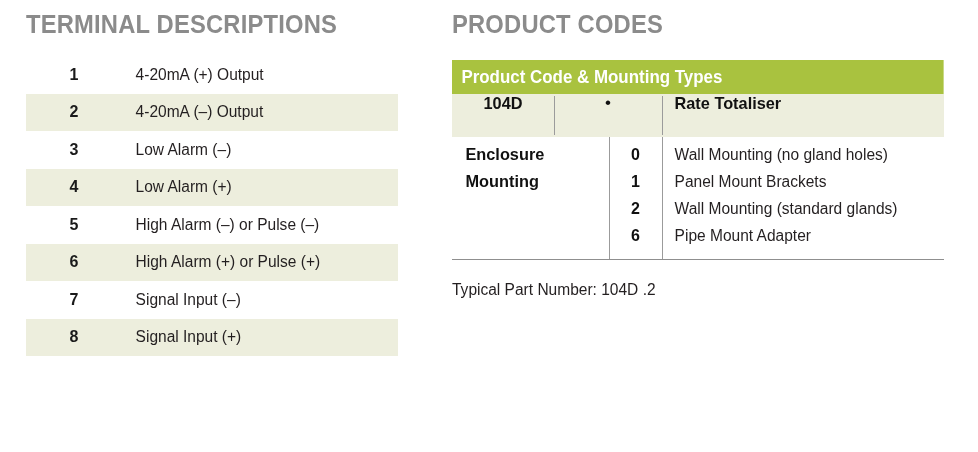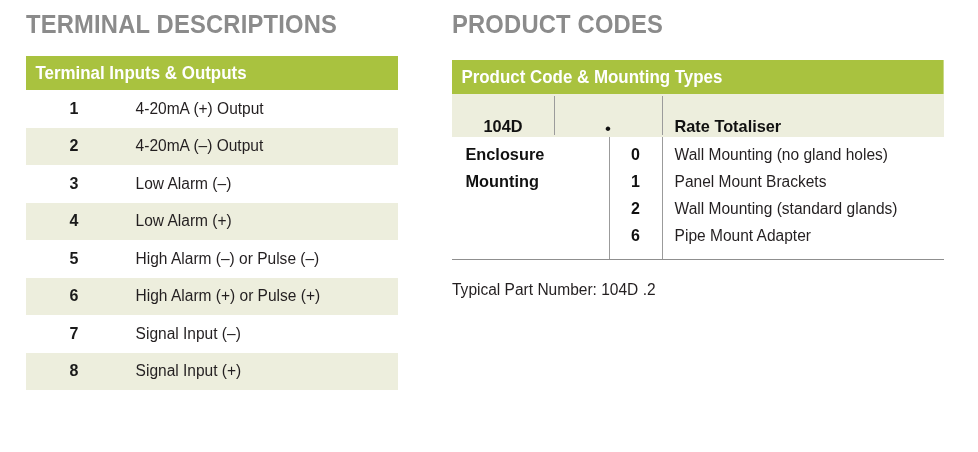--- a/index.html
+++ b/index.html
@@ -114,21 +114,21 @@
   .row-header-number .cell-num {
     font-weight: bold;
     font-size: 17px;
     text-align: center;
     color: #1a1a1a;
   }
 
   
   .p-row-code {
     display: flex;
-    align-items: flex-end;
+    align-items: flex-start;
     height: 43px;
     background: #edeedd;
     position: relative;
     box-sizing: border-box;
   }
   .p-code-label {
     width: 102px;
     flex: 0 0 102px;
     text-align: center;
     font-weight: bold;
@@ -238,23 +238,20 @@
 </style>
 </head>
 <body>
 
 <div class="page">
 
   <div class="section-heading" id="heading-terminal">TERMINAL DESCRIPTIONS</div>
 
   <div class="tbl" id="tbl-terminal">
 
-    <div class="tbl-head-wrap">
-      <div class="tbl-head">Terminal Inputs &amp; Outputs</div>
-    </div>
 
     <div class="tbl-body">
       <div class="vdiv-left"></div>
 
 
       <div class="row plain">
         <div class="cell-num">1</div>
         <div class="cell-desc">4-20mA (+) Output</div>
       </div>
       <div class="row shade">

